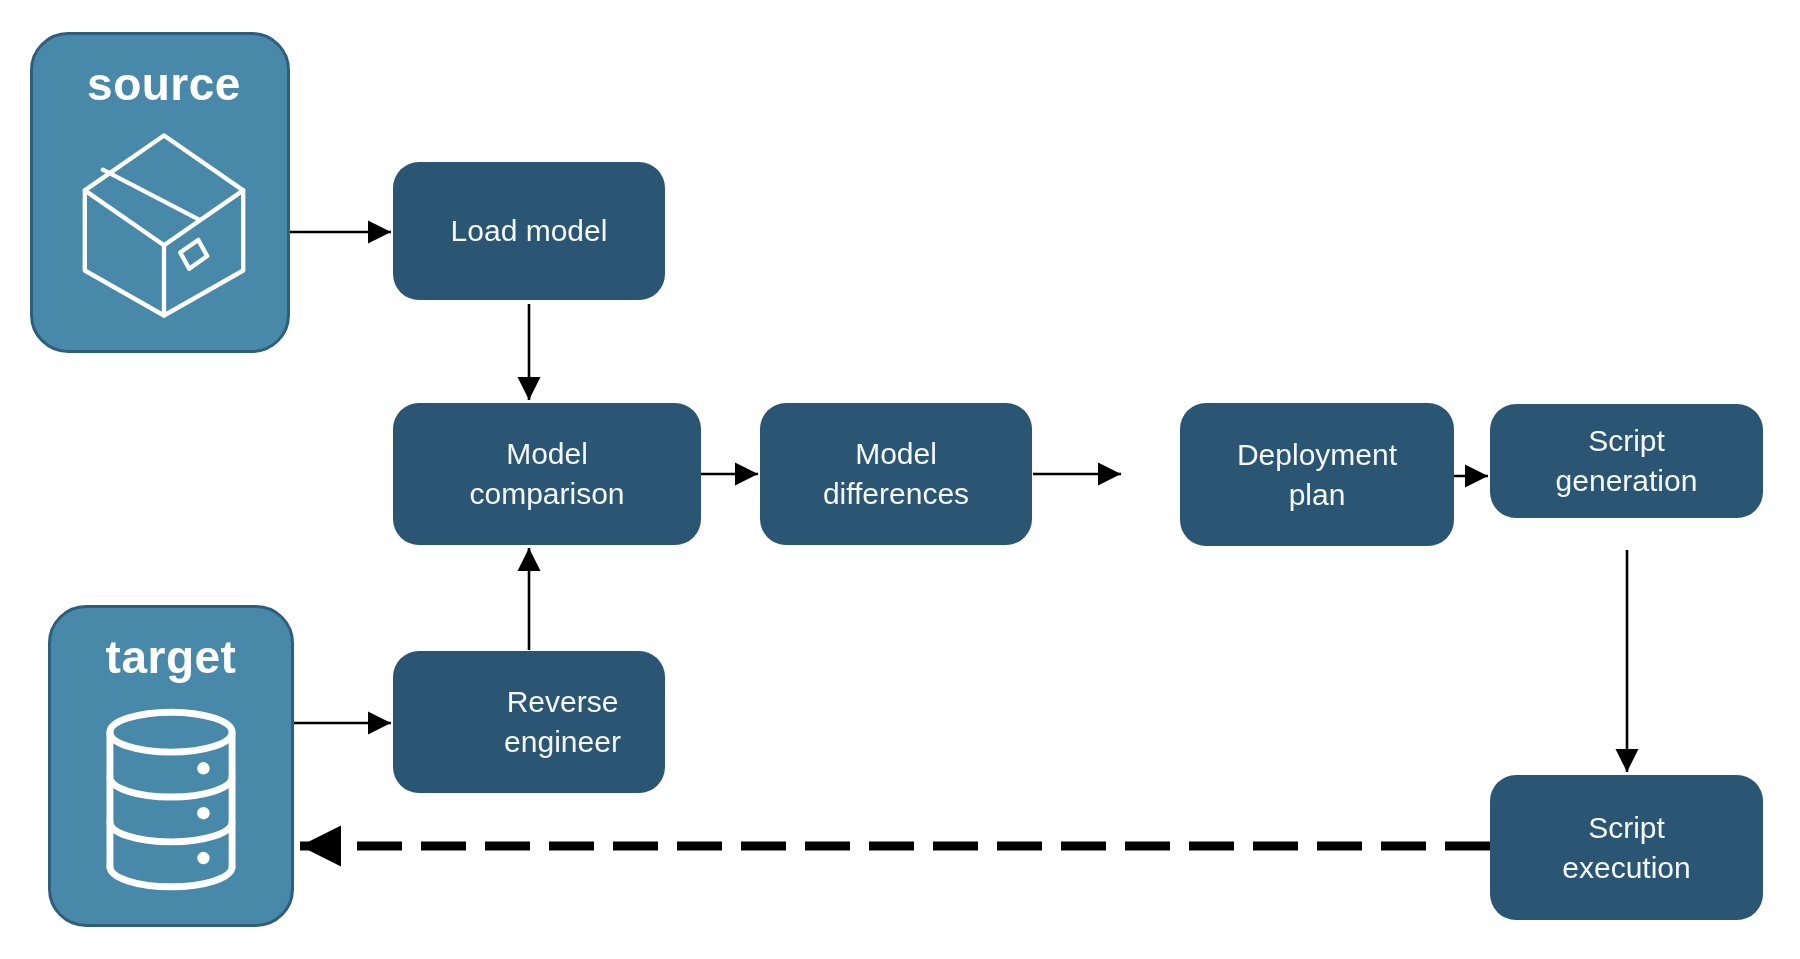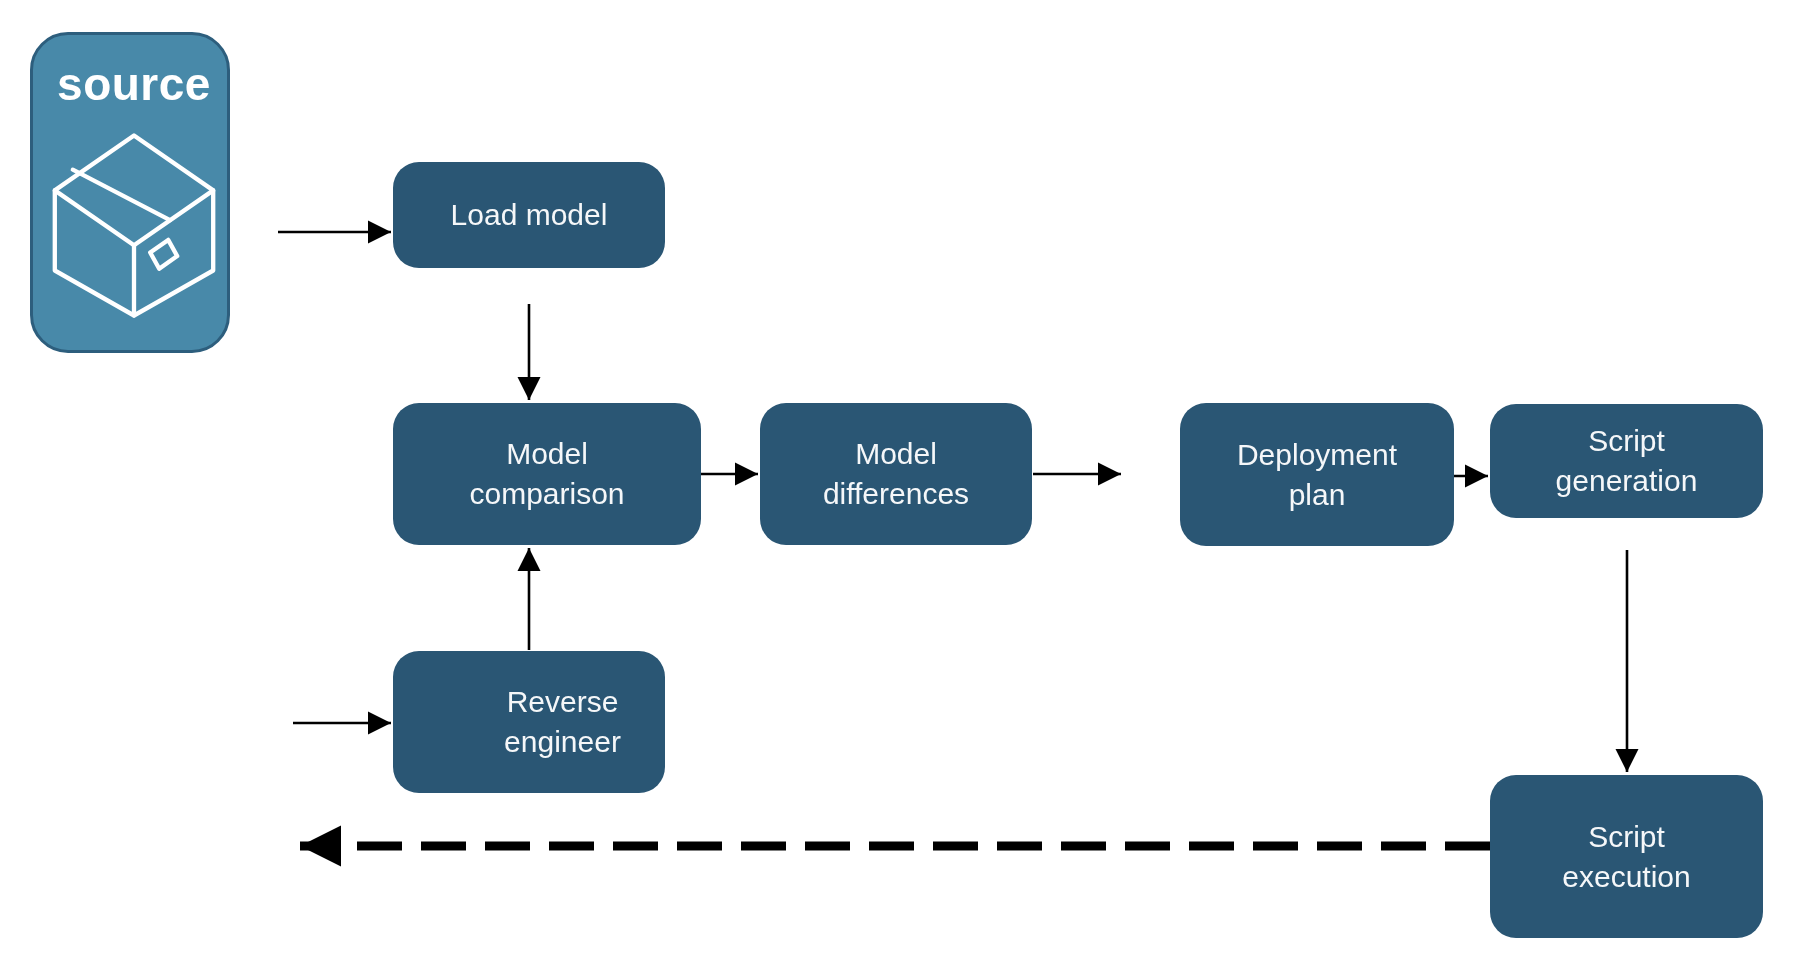--- a/index.html
+++ b/index.html
@@ -9,35 +9,35 @@
   }
   .edges { position:absolute; left:0; top:0; width:1800px; height:959px; pointer-events:none; }
 
   
   .node {
     position:absolute; background:#2A5674; border-radius:26px;
     display:flex; align-items:center; justify-content:center;
     color:#F5F7F9; font-size:30px; line-height:1.32; text-align:center;
   }
   .node .lbl { max-width:205px; }
-  #n-load { left:393px; top:162px;  width:272px; height:106px; }
+  #n-load { left:393px; top:162px;  width:272px; height:138px; }
   #n-comp { left:393px; top:403px;  width:308px; height:142px; }
   #n-diff { left:760px; top:403px;  width:272px; height:142px; }
   #n-dep  { left:1180px; top:403px; width:274px; height:143px; }
   #n-gen  { left:1490px; top:404px; width:273px; height:114px; }
   #n-rev  { left:393px; top:651px;  width:272px; height:142px;justify-content:flex-end; }
-  #n-exec { left:1490px; top:775px; width:273px; height:163px; }
+  #n-exec { left:1490px; top:775px; width:273px; height:145px; }
 
   
   .endpoint {
     position:absolute; background:#4889A9; border:3px solid #2D5E7D;
     border-radius:38px; box-sizing:border-box;
     display:flex; flex-direction:column; align-items:center; color:#ffffff;
   }
-  #e-source { left:30px; top:32px;  width:200px; height:321px;padding-left:8px; }
+  #e-source { left:30px; top:32px;  width:260px; height:321px;padding-left:8px; }
   #e-target { left:48px; top:605px; width:246px; height:322px; }
   .endpoint .hd { font-weight:bold; font-size:46px; margin-top:22px; letter-spacing:0.5px; }
   .endpoint .icon { flex:1; display:flex; align-items:center; justify-content:center; padding-bottom:10px; }
   .icon svg { display:block; }
 </style>
 </head>
 <body>
 
 <div class="canvas">
 
@@ -67,20 +67,36 @@
       <svg width="180" height="191" viewBox="0 0 100 106" fill="none" stroke="#ffffff" stroke-width="2.4" stroke-linejoin="round" stroke-linecap="round">
         <path d="M50,3 L94,33.5 L94,78 L50,103 L6,78 L6,33.5 Z"></path>
         <path d="M6,33.5 L50,64 L94,33.5"></path>
         <path d="M50,64 L50,103"></path>
         <path d="M16,22 L70,50"></path>
         <path d="M59,68 L69,61 L74,70 L64,77 Z"></path>
       </svg>
     </div>
   </div>
 
+  <div class="endpoint" id="e-target">
+    <div class="hd">target</div>
+    <div class="icon">
+      <svg width="150" height="187" viewBox="0 0 120 150" fill="none" stroke="#ffffff" stroke-width="5.5" stroke-linecap="round">
+        <ellipse cx="60" cy="21" rx="49" ry="16"></ellipse>
+        <path d="M11,21 L11,129"></path>
+        <path d="M109,21 L109,129"></path>
+        <path d="M11,129 A49,16 0 0 0 109,129"></path>
+        <path d="M11,57 A49,16 0 0 0 109,57"></path>
+        <path d="M11,93 A49,16 0 0 0 109,93"></path>
+        <circle cx="86" cy="50" r="5" fill="#ffffff" stroke="none"></circle>
+        <circle cx="86" cy="86" r="5" fill="#ffffff" stroke="none"></circle>
+        <circle cx="86" cy="122" r="5" fill="#ffffff" stroke="none"></circle>
+      </svg>
+    </div>
+  </div>
 
   <div class="node" id="n-load">
     <div class="lbl">Load model</div>
   </div>
   <div class="node" id="n-comp">
     <div class="lbl">Model comparison</div>
   </div>
   <div class="node" id="n-diff">
     <div class="lbl">Model differences</div>
   </div>

